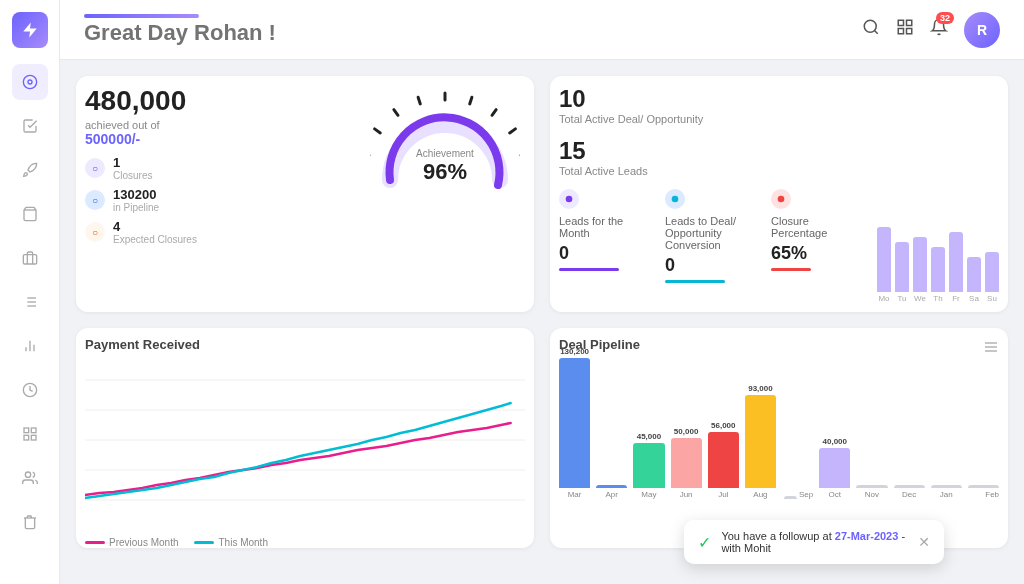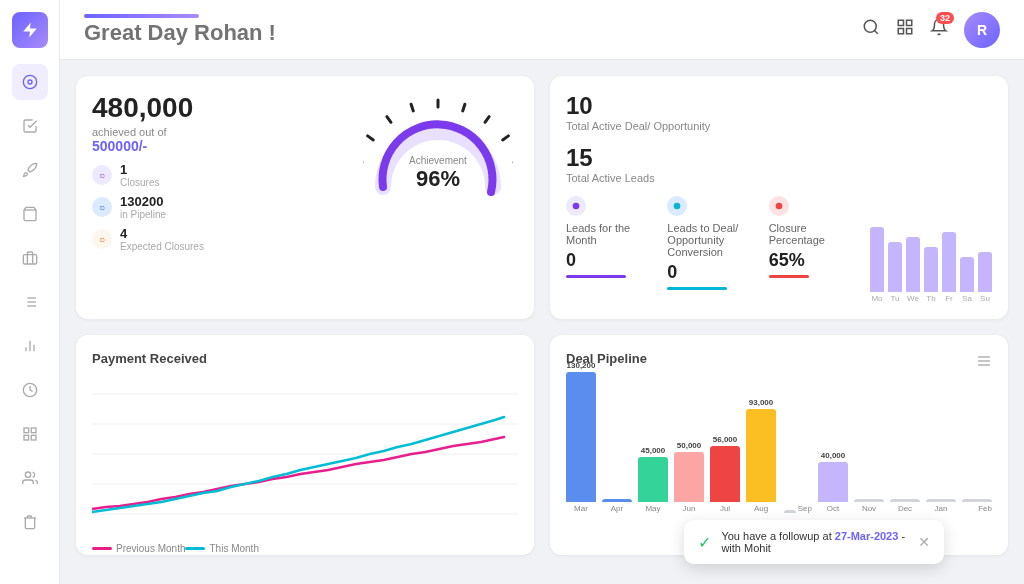--- a/index.html
+++ b/index.html
@@ -74,21 +74,21 @@
       display: grid;
       grid-template-columns: 1fr 1fr;
       grid-template-rows: auto auto;
       gap: 16px;
       overflow: hidden;
     }
 
     .card {
       background: #fff;
       border-radius: 12px;
-      padding: 16px;
+      padding: 9px;
       box-shadow: 0 1px 4px rgba(0,0,0,0.06);
     }
 
     
     .top-left { display: flex; flex-direction: column; gap: 8px; }
     .tl-top { display: flex; align-items: flex-start; gap: 16px; }
     .tl-stats { flex: 1; }
     .tl-amount { font-size: 28px; font-weight: 700; color: #222; }
     .tl-label { font-size: 11px; color: #888; margin-top: 2px; }
     .tl-target { font-size: 14px; font-weight: 600; color: #6c63ff; }
@@ -432,21 +432,21 @@
         <line x1="0" y1="140" x2="460" y2="140" stroke="#eee" stroke-width="1"></line>
         <line x1="0" y1="110" x2="460" y2="110" stroke="#eee" stroke-width="1"></line>
         <line x1="0" y1="80" x2="460" y2="80" stroke="#eee" stroke-width="1"></line>
         <line x1="0" y1="50" x2="460" y2="50" stroke="#eee" stroke-width="1"></line>
         <line x1="0" y1="20" x2="460" y2="20" stroke="#eee" stroke-width="1"></line>
 
         <polyline fill="none" stroke="#e91e8c" stroke-width="2.5" stroke-linecap="round" stroke-linejoin="round" points="0,135 15,133 30,132 45,130 60,128 75,125 90,123 105,120 120,118 135,115 150,112 165,110 180,108 195,105 210,103 225,100 240,98 255,96 270,93 285,90 300,88 315,86 330,83 345,80 360,78 375,75 390,72 405,70 420,68 435,65 445,63"></polyline>
 
         <polyline fill="none" stroke="#00bcd4" stroke-width="2.5" stroke-linecap="round" stroke-linejoin="round" points="0,138 15,136 30,134 45,132 60,130 75,128 90,125 105,122 120,119 135,117 150,113 165,110 180,107 195,103 210,100 225,96 240,93 255,90 270,87 285,84 300,80 315,77 330,73 345,70 360,66 375,62 390,58 405,54 420,50 435,46 445,43"></polyline>
       </svg>
-      <div style="display:flex;gap:0;margin-top:5px;">
+      <div style="display:flex;gap:16px;margin-top:13px;">
         <div style="display:flex;align-items:center;gap:4px;">
           <div style="width:20px;height:3px;background:#e91e8c;border-radius:2px;"></div>
           <span style="font-size:10px;color:#888;">Previous Month</span>
         </div>
         <div style="display:flex;align-items:center;gap:4px;">
           <div style="width:20px;height:3px;background:#00bcd4;border-radius:2px;"></div>
           <span style="font-size:10px;color:#888;">This Month</span>
         </div>
       </div>
     </div>

